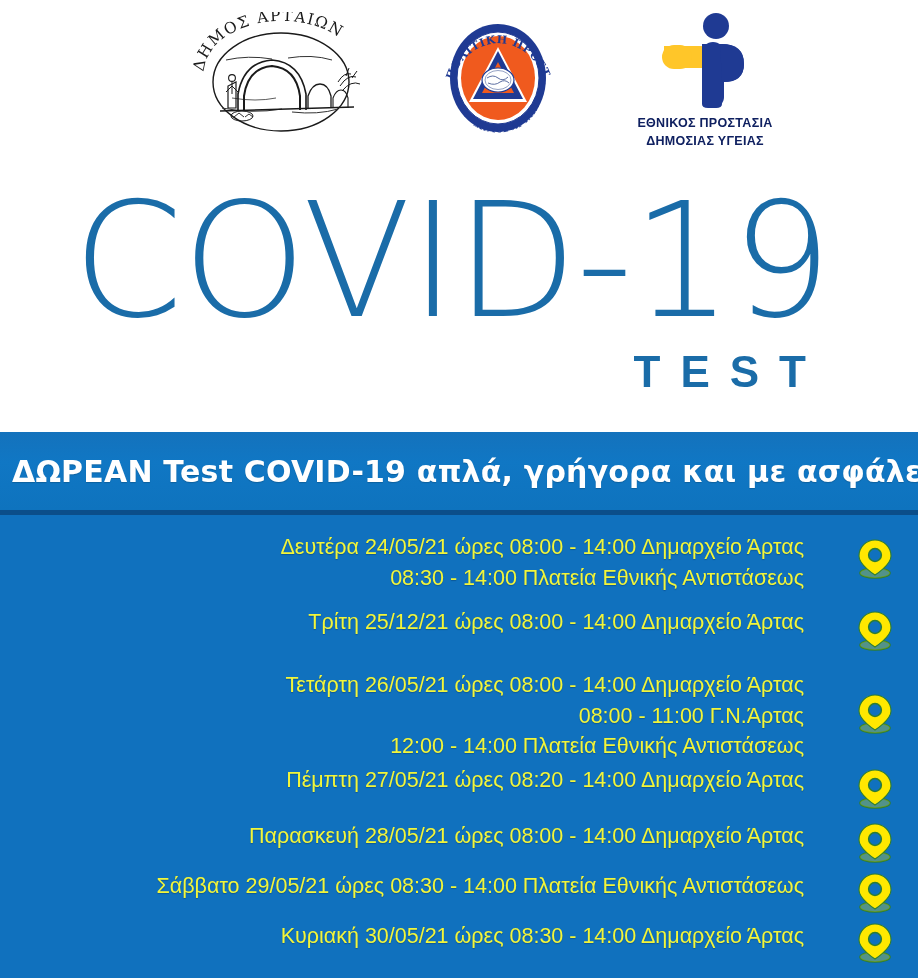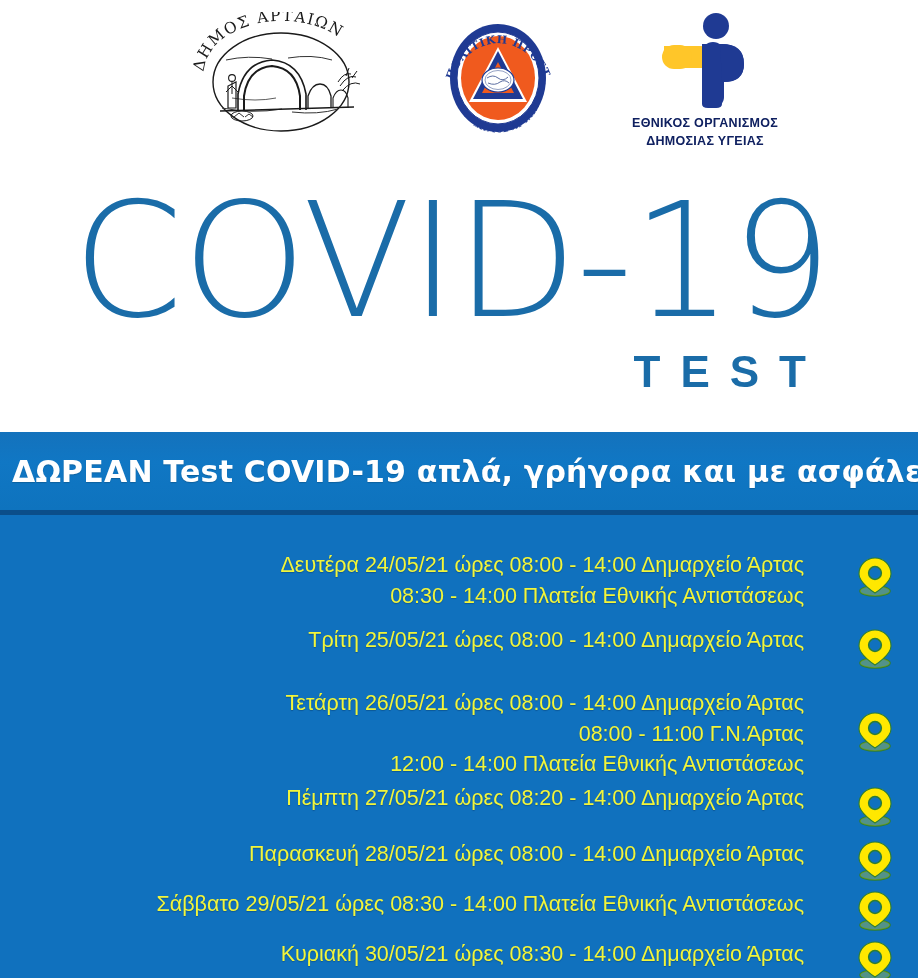--- a/index.html
+++ b/index.html
@@ -130,21 +130,20 @@
     top: 515px;
     width: 918px;
     height: 463px;
     background: #1071BE;
   }
 
   .day-block {
     position: relative;
     box-sizing: border-box;
     padding-right: 86px;
-    margin-top: 18px;
   }
 
   .day-lines {
     text-align: right;
     padding-right: 28px;
   }
 
   .sched-line {
     color: #F2F53A;
     font-family: "Liberation Sans", "DejaVu Sans", sans-serif;
@@ -262,21 +261,21 @@
           <path d="M 24 34 L 60 34 Q 74 34 74 48 L 74 56 L 44 56 Q 24 56 24 44 Z" fill="#FFC629"></path>
           <rect x="22" y="33" width="30" height="24" rx="12" fill="#FFC629"></rect>
 
           <path d="M 62 32 L 82 32 Q 104 32 104 52 Q 104 70 84 70 L 82 70 L 82 92
                    Q 82 96 76 96 L 68 96 Q 62 96 62 92 Z" fill="#1F3A93"></path>
           <rect x="62" y="30" width="22" height="66" rx="11" fill="#1F3A93"></rect>
           <path d="M 80 32 Q 104 32 104 52 Q 104 70 82 70 Z" fill="#1F3A93"></path>
         </svg>
       </div>
       <div class="eody-text">
-        <div>ΕΘΝΙΚΟΣ ΟΡΓΑΝΙΣΜΟΣ</div>
+        <div>ΕΘΝΙΚΟΣ ΠΡΟΣΤΑΣΙΑ</div>
         <div>ΔΗΜΟΣΙΑΣ ΥΓΕΙΑΣ</div>
       </div>
     </div>
   </div>
 
   <div class="title-zone">
     <div class="covid-title">COVID-19</div>
     <div class="test-word">TEST</div>
   </div>
 
@@ -297,21 +296,21 @@
           <ellipse cx="19" cy="36" rx="15" ry="5" fill="none" stroke="#2E7D32" stroke-width="1.6"></ellipse>
           <ellipse cx="19" cy="36" rx="15" ry="5" fill="#FFE800" opacity="0.28"></ellipse>
           <path d="M 19 3 C 10.2 3 3 10.2 3 19 C 3 28 19 38 19 38 C 19 38 35 28 35 19 C 35 10.2 27.8 3 19 3 Z" fill="#FFE800" stroke="#2E7D32" stroke-width="1.1"></path>
           <circle cx="19" cy="18" r="6.4" fill="#1071BE" stroke="#2E7D32" stroke-width="1.5"></circle>
         </svg>
       </div>
     </div>
 
     <div class="day-block d-tue">
       <div class="day-lines">
-        <div class="sched-line">Τρίτη 25/05/21 ώρες 08:00 - 14:00  Δημαρχείο Άρτας</div>
+        <div class="sched-line">Τρίτη 25/12/21 ώρες 08:00 - 14:00  Δημαρχείο Άρτας</div>
       </div>
       <div class="pin">
         <svg width="38" height="42" viewBox="0 0 38 42" xmlns="http://www.w3.org/2000/svg">
           <ellipse cx="19" cy="36" rx="15" ry="5" fill="none" stroke="#2E7D32" stroke-width="1.6"></ellipse>
           <ellipse cx="19" cy="36" rx="15" ry="5" fill="#FFE800" opacity="0.28"></ellipse>
           <path d="M 19 3 C 10.2 3 3 10.2 3 19 C 3 28 19 38 19 38 C 19 38 35 28 35 19 C 35 10.2 27.8 3 19 3 Z" fill="#FFE800" stroke="#2E7D32" stroke-width="1.1"></path>
           <circle cx="19" cy="18" r="6.4" fill="#1071BE" stroke="#2E7D32" stroke-width="1.5"></circle>
         </svg>
       </div>
     </div>

